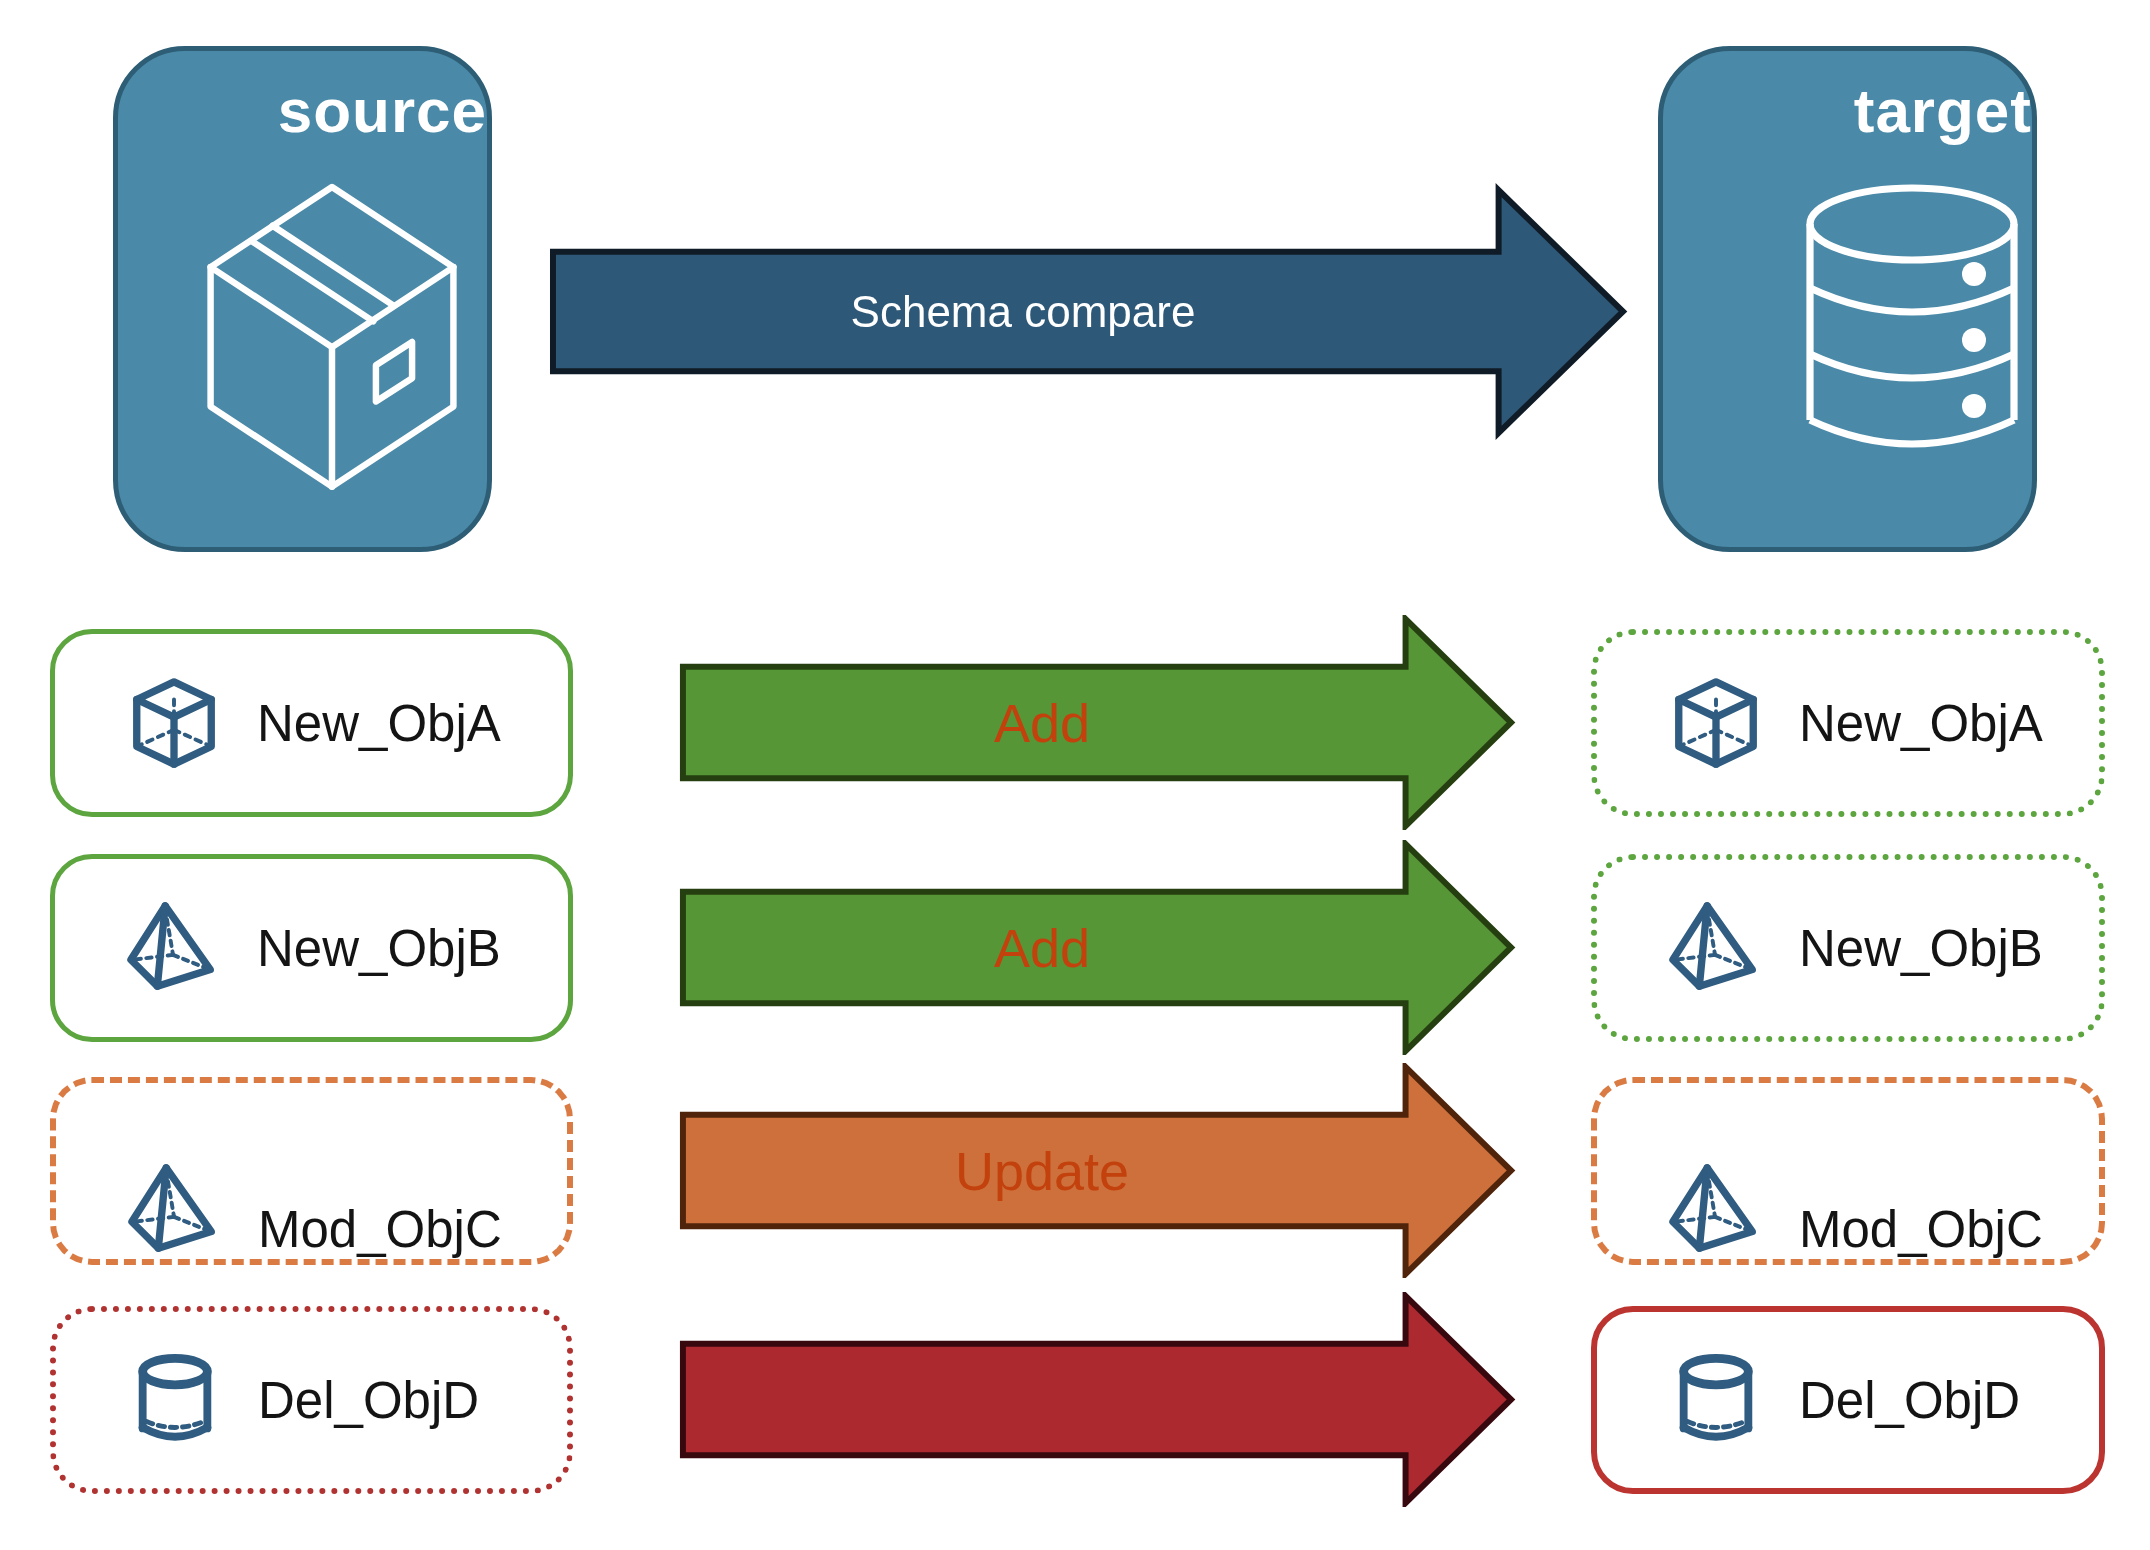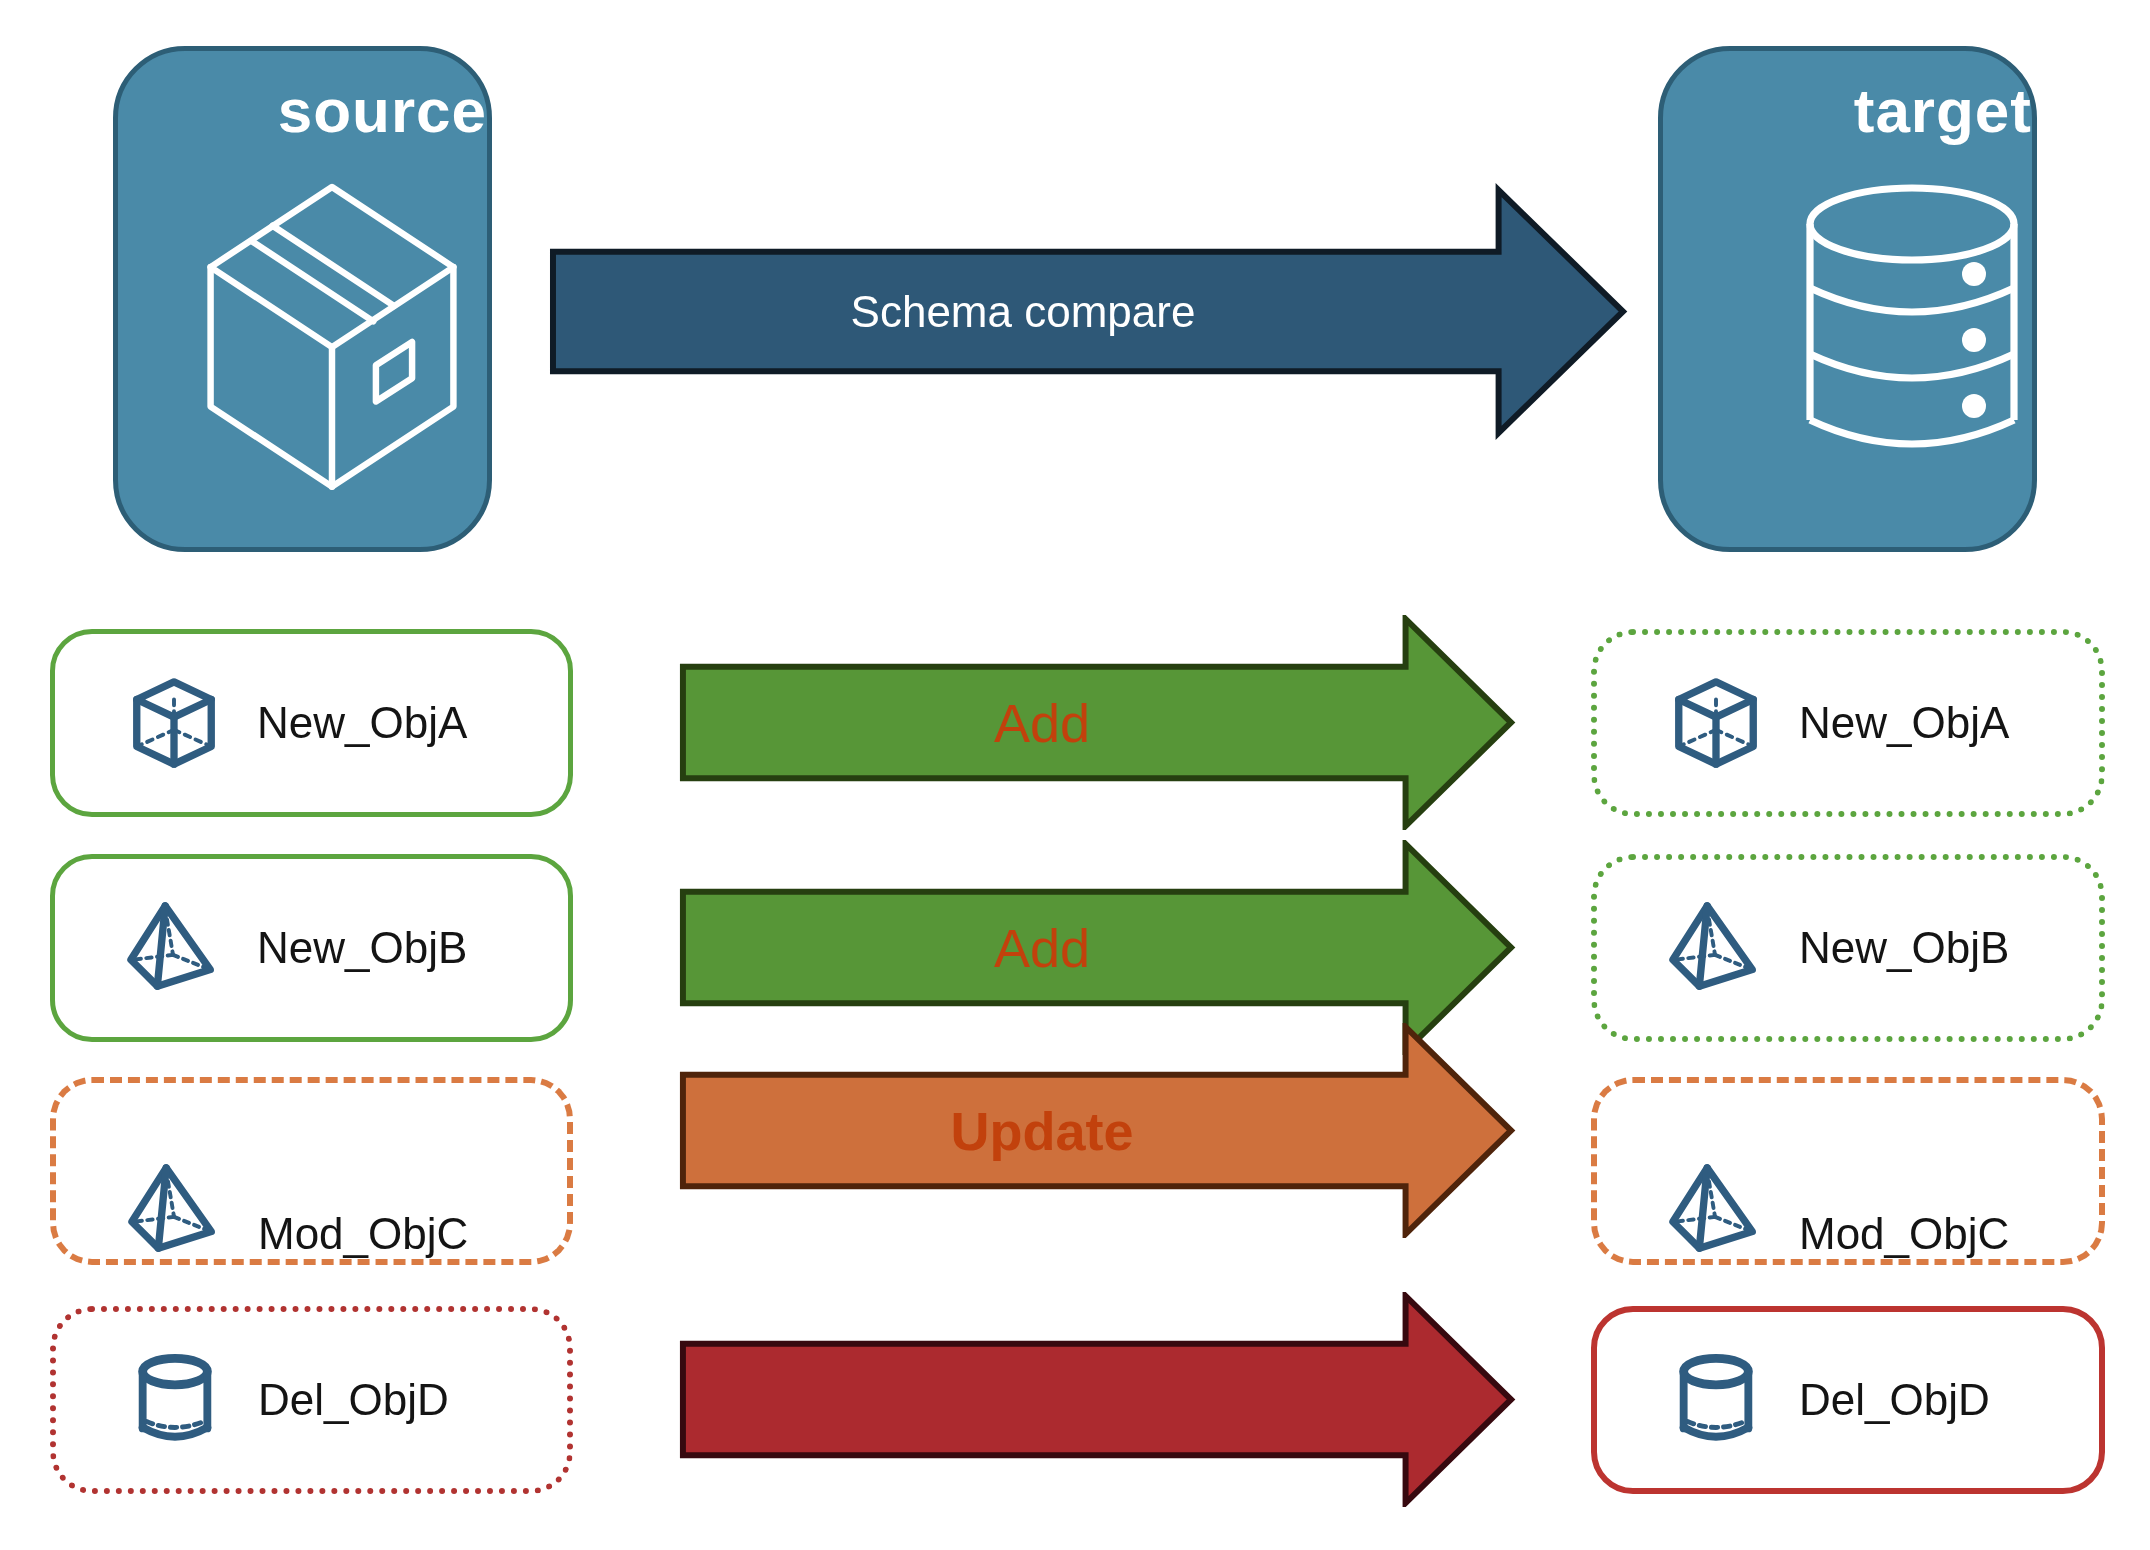--- a/index.html
+++ b/index.html
@@ -36,30 +36,30 @@
   }
   .obj-box.left{left:50px;width:523px;}
   .obj-box.right{left:1591px;width:514px;}
   .row0{top:629px;} .row1{top:854px;} .row2{top:1077px;align-items:flex-end;} .row3{top:1306px;}
   .b-green-solid {border:5px solid #5CA53F;}
   .b-green-dotted{border:6px dotted #5CA53F;}
   .b-orange-dashed{border:6px dashed #DA7B43;}
   .b-red-dotted{border:6px dotted #B13331;}
   .b-red-solid{border:6px solid #BC3430;}
   .obj-icon{width:98px;height:98px;flex:0 0 auto;}
-  .obj-label{font-size:44px;color:#141414;white-space:nowrap;}
+  .obj-label{font-size:51px;color:#141414;white-space:nowrap;}
 
   
   .action-arrow{position:absolute;left:678px;width:838px;height:215px;}
   .action-arrow svg{display:block;width:100%;height:100%;}
   .action-arrow .arrow-label{
     position:absolute;left:0;top:50%;transform:translateY(-50%);
     width:728px;text-align:center;color:#c2410c;font-size:54px;
   }
-  .arrow-row0{top:615px;} .arrow-row1{top:840px;} .arrow-row2{top:1023px;font-weight:bold;} .arrow-row3{top:1292px;}
+  .arrow-row0{top:615px;} .arrow-row1{top:840px;} .arrow-row2{top:1063px;} .arrow-row3{top:1292px;}
   .arrow-add    polygon{fill:#579637;stroke:#263F10;stroke-width:6;}
   .arrow-update polygon{fill:#CE703C;stroke:#4F240B;stroke-width:6;}
   .arrow-delete polygon{fill:#AC2A2F;stroke:#37090F;stroke-width:6;}
 </style>
 </head>
 <body>
 
 <svg width="0" height="0" style="position:absolute" aria-hidden="true">
   <defs>
     <g id="g-cube" fill="none" stroke="#2F5C80" stroke-linejoin="round" stroke-linecap="round">

